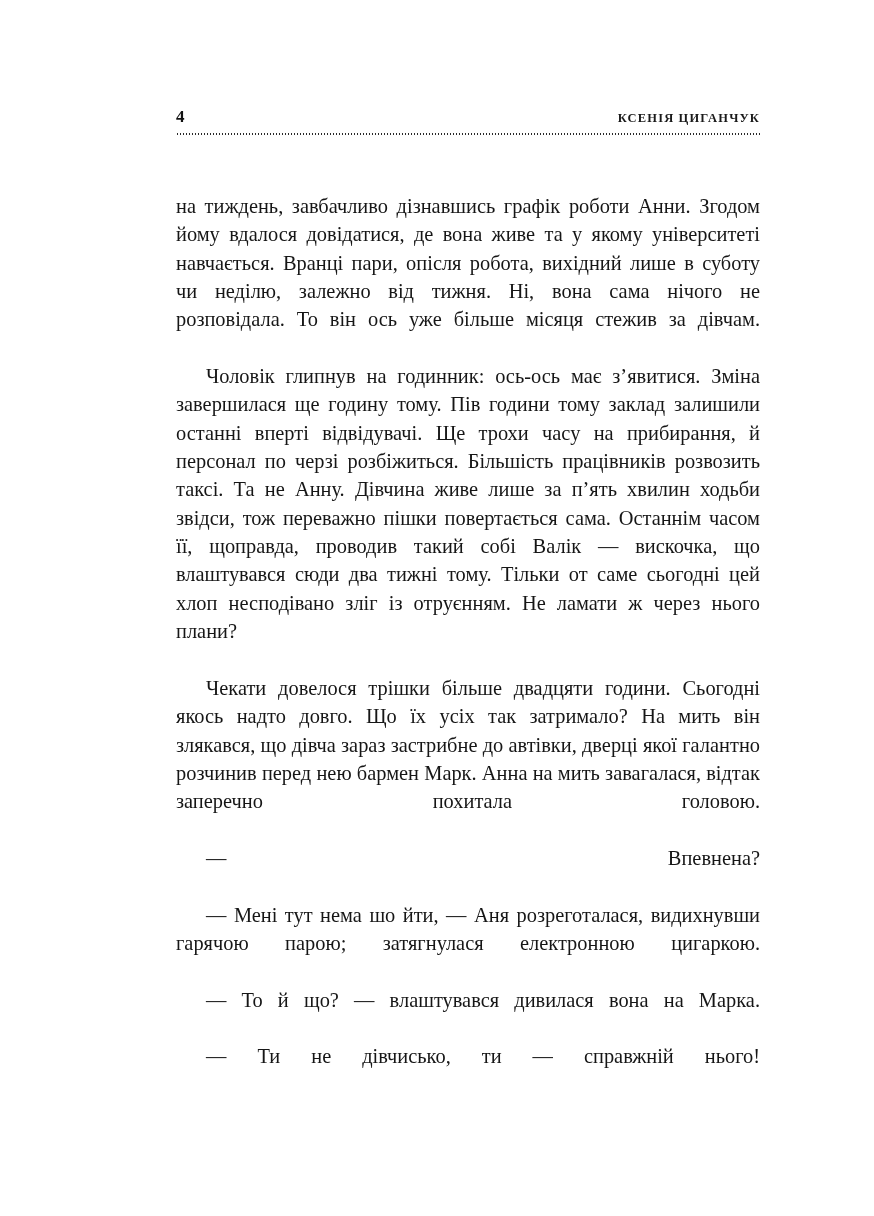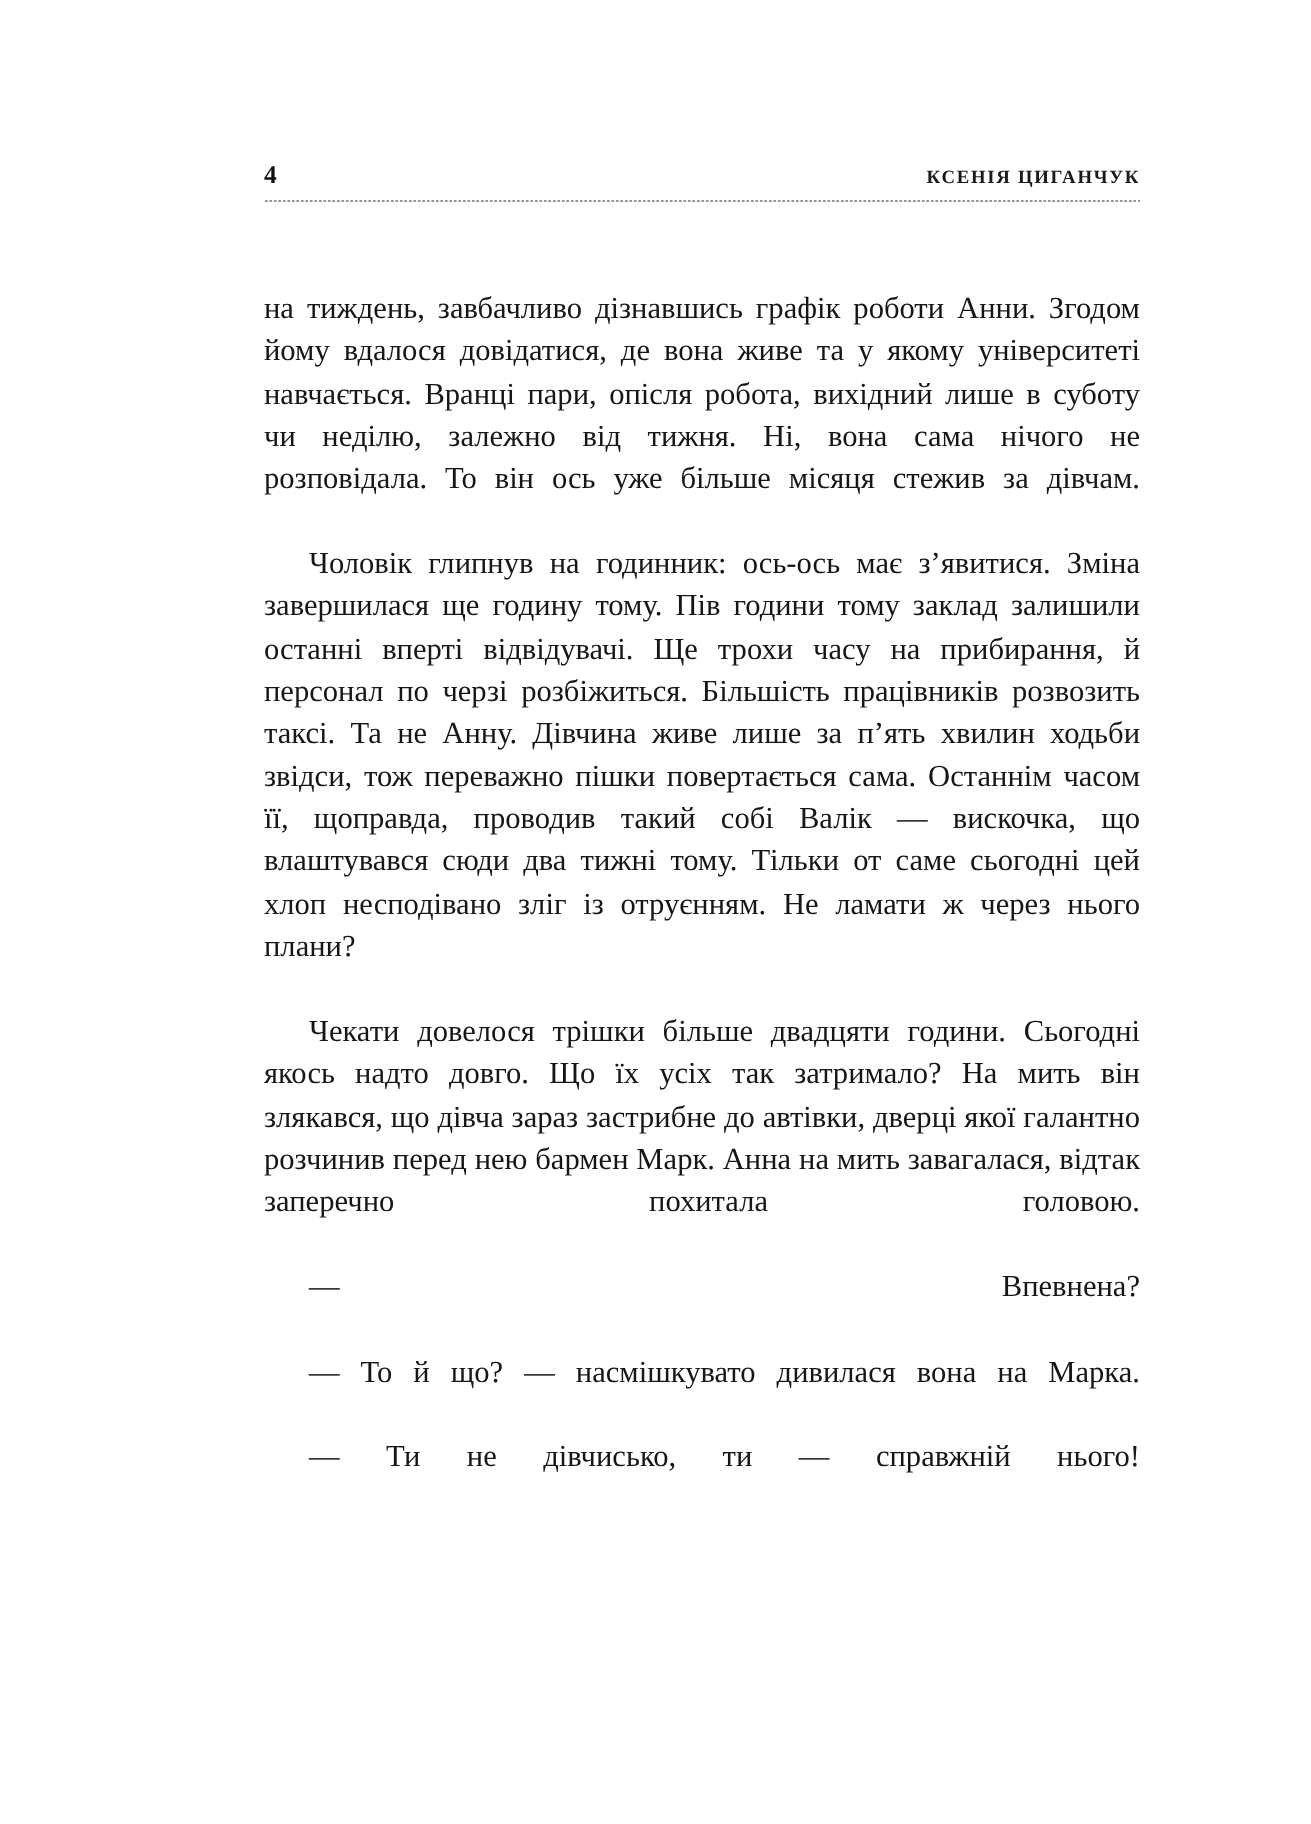--- a/index.html
+++ b/index.html
@@ -107,17 +107,18 @@
     <span class="book-author">КСЕНІЯ ЦИГАНЧУК</span>
   </div>
 
   <div class="head-rule"></div>
 
   <div class="textblock">
     <p class="no-indent">на тиждень, завбачливо дізнавшись графік роботи Анни. Згодом йому вдалося довідатися, де вона живе та у якому університеті навчається. Вранці пари, опісля робота, вихідний лише в суботу чи неділю, залежно від тижня. Ні, вона сама нічого не розповідала. То він ось уже більше місяця стежив за дівчам.</p>
     <p>Чоловік глипнув на годинник: ось-ось має з’явитися. Зміна завершилася ще годину тому. Пів години тому заклад залишили останні вперті відвідувачі. Ще трохи часу на прибирання, й персонал по черзі розбіжиться. Більшість працівників розвозить таксі. Та не Анну. Дівчина живе лише за п’ять хвилин ходьби звідси, тож переважно пішки повертається сама. Останнім часом її, щоправда, проводив такий собі Валік — вискочка, що влаштувався сюди два тижні тому. Тільки от саме сьогодні цей хлоп несподівано зліг із отруєнням. Не ламати ж через нього плани?</p>
     <p>Чекати довелося трішки більше двадцяти години. Сьогодні якось надто довго. Що їх усіх так затримало? На мить він злякався, що дівча зараз застрибне до автівки, дверці якої галантно розчинив перед нею бармен Марк. Анна на мить завагалася, відтак заперечно похитала головою.</p>
     <p class="dialogue">— Впевнена?</p>
-    <p class="dialogue">— То й що? — насмішкувато дивилася вона на Марка.</p>
+    <p class="dialogue">— Мені тут нема шо йти, — Аня розреготалася, видихнувши гарячою парою; затягнулася електронною цигаркою.</p>
+    <p class="dialogue">— То й що? — влаштувався дивилася вона на Марка.</p>
     <p class="dialogue">— Ти не дівчисько, ти — справжній нього!</p>
   </div>
 
 </div>
 
 </body></html>

